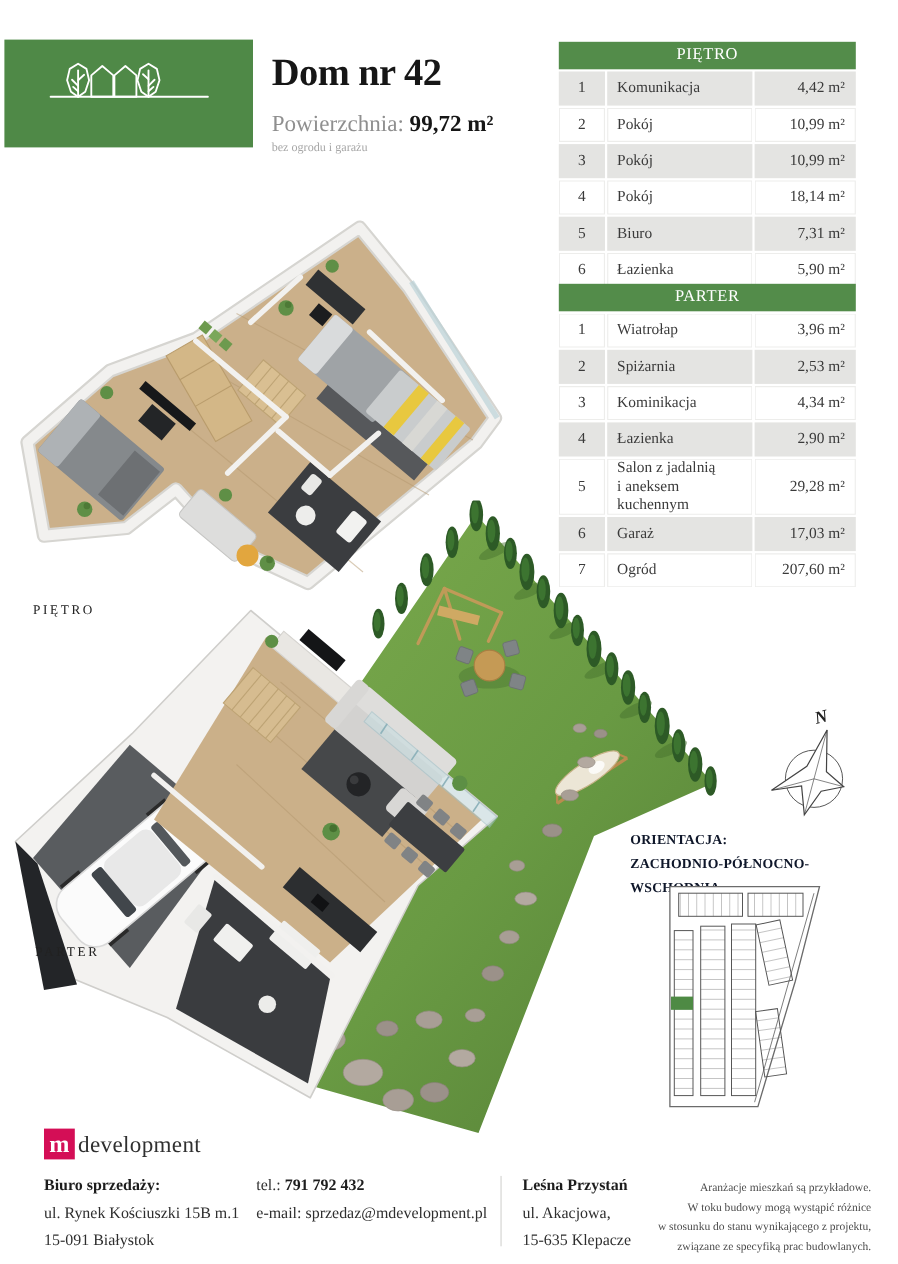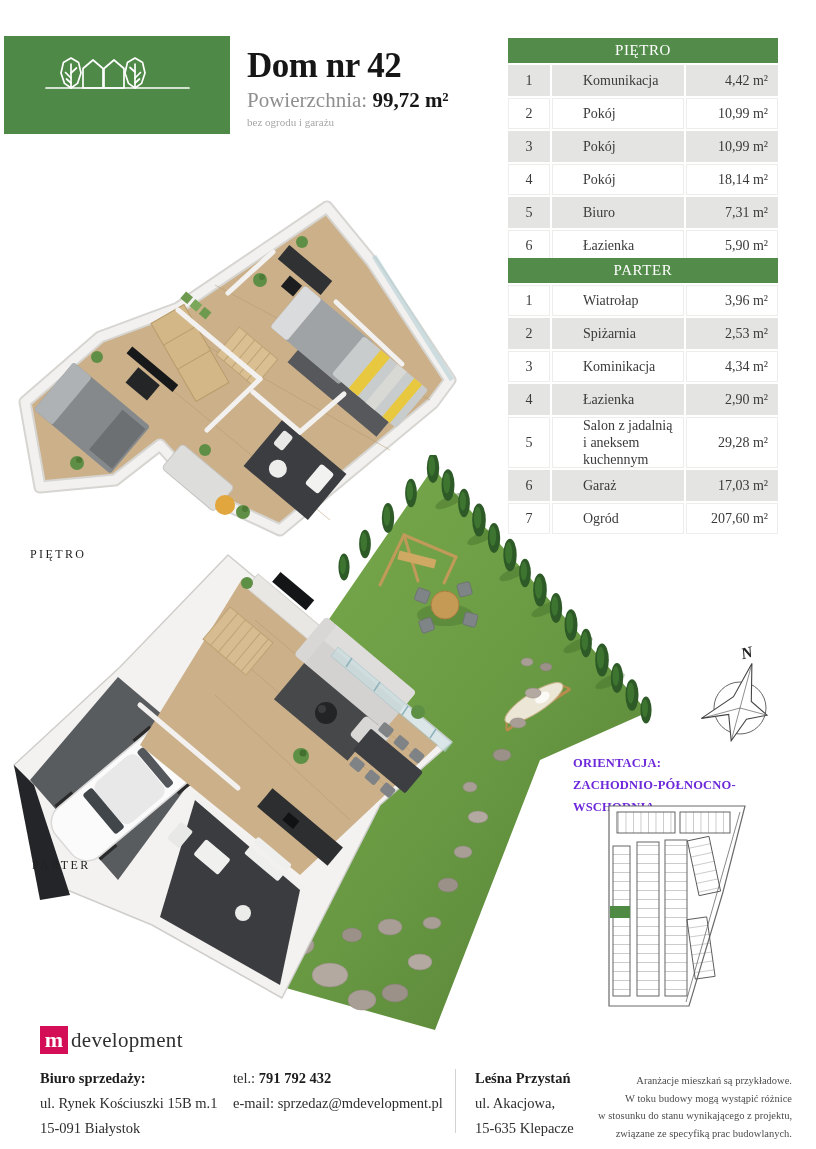--- a/index.html
+++ b/index.html
@@ -7,44 +7,44 @@
         font-family:Liberation Serif, serif;color:#1a1a1a}
   .abs{position:absolute}
 
   
   .logo-box{position:absolute;left:4px;top:36px;width:226px;height:98px;background:#4f8947}
   .brand{position:absolute;left:4px;top:138px;width:226px;text-align:center;color:#fff;
          font-size:14px;font-weight:bold;letter-spacing:4px}
   .logo-box .brand{top:102px;left:0}
   .titleblock{position:absolute;left:247px;top:48px}
   .titleblock h1{margin:0;font-size:35px;line-height:36px;font-weight:bold;color:#161616;letter-spacing:-0.5px}
-  .subtitle{margin-top:4px;font-size:21px;color:#8f8f8f}
+  .subtitle{margin-top:16px;font-size:21px;color:#8f8f8f}
   .subtitle b{color:#161616}
   .area-note{margin-top:3px;font-size:11px;color:#a6a6a6}
 
   
   .rtable{position:absolute;left:508px;width:270px}
   .rtable.t1{top:38px}.rtable.t2{top:258px}
   .thead{height:25px;background:#538c4a;color:#fff;display:flex;align-items:center;
          justify-content:center;font-size:15px;letter-spacing:.6px}
   .trow{display:grid;grid-template-columns:42px 1fr 92px;gap:2px;margin-top:2px}
   .trow>div{background:#e4e4e2;display:flex;align-items:center;min-height:31px;
             font-size:14px;color:#3a3a3a}
   .trow.w>div{background:#fff;box-shadow:inset 0 0 0 1px #ededeb}
   .c-no{justify-content:center}
-  .c-name{padding-left:31px}
+  .c-name{padding-left:9px}
   .c-name.two{flex-direction:column;align-items:flex-start;line-height:17px;min-height:44px}
   .c-area{justify-content:flex-end;padding-right:10px}
 
   
   .plan-label{position:absolute;font-size:12px;letter-spacing:2.4px;color:#222;font-weight:500}
 
   
   .orientation{position:absolute;left:573px;top:752px;font-size:12.5px;font-weight:bold;
-               color:#6d28d9;line-height:22px;letter-spacing:.2px}
+               color:#0f172a;line-height:22px;letter-spacing:.2px}
   .compass-n{position:absolute;left:741px;top:644px;font-size:16px;font-weight:bold;
              font-style:italic;transform:rotate(-14deg);color:#222}
 
   
   .mlogo{position:absolute;left:40px;top:1026px;display:flex;align-items:center}
   .mbox{width:28px;height:28px;background:#d40e56;color:#fff;display:flex;align-items:center;
         justify-content:center;font-size:22px;font-weight:bold;line-height:28px}
   .mword{font-size:21px;color:#303030;margin-left:3px;letter-spacing:.3px}
   .fcol{position:absolute;top:1066px;font-size:14.5px;line-height:25px;color:#2e2e2e}
   .fcol b{color:#1d1d1d}

